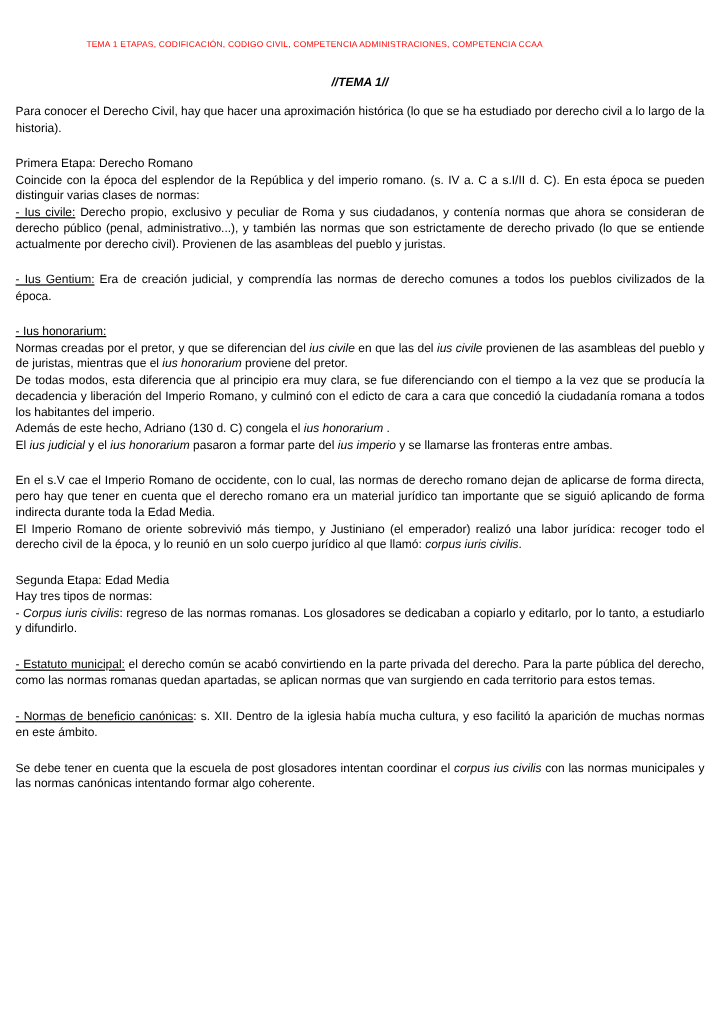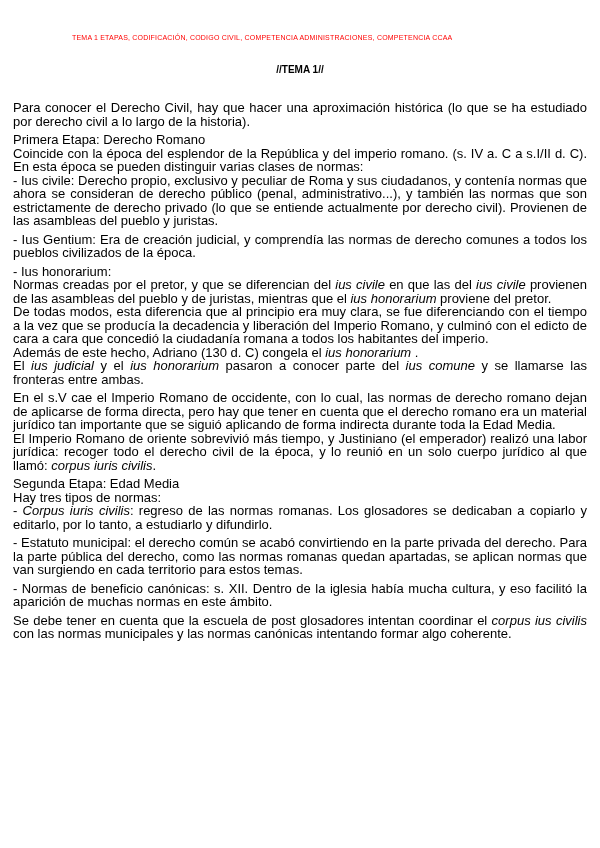--- a/index.html
+++ b/index.html
@@ -24,50 +24,51 @@
     letter-spacing: 0.2px;
     padding-left: 59px;
     margin-bottom: 21px;
     font-weight: normal;
   }
   .doc-title {
     text-align: center;
     font-size: 10px;
     line-height: 13px;
     font-weight: bold;
-    margin-bottom: 25px;
+    margin-bottom: 11px;
+    font-style: italic;
   }
   .doc-body p.para {
-    font-size: 13px;
+    font-size: 10px;
     line-height: 13.5px;
     text-align: justify;
   }
   .doc-body p.para.gap {
-    margin-top: 5px;
+    margin-top: 16px;
   }
-  .st-u { }
+  .st-u { text-decoration: underline; }
   .st-i { font-style: italic; }
 </style>
 </head>
 <body>
 
 <div class="page">
   <div class="doc-header" style="color: rgb(255, 0, 0);">TEMA 1 ETAPAS, CODIFICACIÓN, CODIGO CIVIL, COMPETENCIA ADMINISTRACIONES, COMPETENCIA CCAA</div>
   <h1 class="doc-title">//TEMA 1//</h1>
   <div class="doc-body">
       <p class="para"><span>Para conocer el Derecho Civil, hay que hacer una aproximación histórica (lo que se ha estudiado por derecho civil a lo largo de la historia).</span></p>
       <p class="para gap"><span>Primera Etapa: Derecho Romano</span></p>
       <p class="para"><span>Coincide con la época del esplendor de la República y del imperio romano. (s. IV a. C a s.I/II d. C). En esta época se pueden distinguir varias clases de normas:</span></p>
       <p class="para"><span class="st-u">- Ius civile:</span><span> Derecho propio, exclusivo y peculiar de Roma y sus ciudadanos, y contenía normas que ahora se consideran de derecho público (penal, administrativo...), y también las normas que son estrictamente de derecho privado (lo que se entiende actualmente por derecho civil). Provienen de las asambleas del pueblo y juristas.</span></p>
       <p class="para gap"><span class="st-u">- Ius Gentium:</span><span> Era de creación judicial, y comprendía las normas de derecho comunes a todos los pueblos civilizados de la época.</span></p>
       <p class="para gap"><span class="st-u">- Ius honorarium:</span></p>
       <p class="para"><span>Normas creadas por el pretor, y que se diferencian del </span><span class="st-i">ius civile</span><span> en que las del </span><span class="st-i">ius civile</span><span> provienen de las asambleas del pueblo y de juristas, mientras que el </span><span class="st-i">ius honorarium</span><span> proviene del pretor.</span></p>
       <p class="para"><span>De todas modos, esta diferencia que al principio era muy clara, se fue diferenciando con el tiempo a la vez que se producía la decadencia y liberación del Imperio Romano, y culminó con el edicto de cara a cara que concedió la ciudadanía romana a todos los habitantes del imperio.</span></p>
       <p class="para"><span>Además de este hecho, Adriano (130 d. C) congela el </span><span class="st-i">ius honorarium</span><span> .</span></p>
-      <p class="para"><span>El </span><span class="st-i">ius judicial</span><span> y el </span><span class="st-i">ius honorarium</span><span> pasaron a conocer parte del </span><span class="st-i">ius comune</span><span> y se llamarse las fronteras entre ambas.</span></p>
+      <p class="para"><span>El </span><span class="st-i">ius judicial</span><span> y el </span><span class="st-i">ius honorarium</span><span> pasaron a formar parte del </span><span class="st-i">ius imperio</span><span> y se llamarse las fronteras entre ambas.</span></p>
       <p class="para gap"><span>En el s.V cae el Imperio Romano de occidente, con lo cual, las normas de derecho romano dejan de aplicarse de forma directa, pero hay que tener en cuenta que el derecho romano era un material jurídico tan importante que se siguió aplicando de forma indirecta durante toda la Edad Media.</span></p>
       <p class="para"><span>El Imperio Romano de oriente sobrevivió más tiempo, y Justiniano (el emperador) realizó una labor jurídica: recoger todo el derecho civil de la época, y lo reunió en un solo cuerpo jurídico al que llamó: </span><span class="st-i">corpus iuris civilis</span><span>.</span></p>
       <p class="para gap"><span>Segunda Etapa: Edad Media</span></p>
       <p class="para"><span>Hay tres tipos de normas:</span></p>
       <p class="para"><span>- </span><span class="st-i">Corpus iuris civilis</span><span>: regreso de las normas romanas. Los glosadores se dedicaban a copiarlo y editarlo, por lo tanto, a estudiarlo y difundirlo.</span></p>
       <p class="para gap"><span class="st-u">- Estatuto municipal:</span><span> el derecho común se acabó convirtiendo en la parte privada del derecho. Para la parte pública del derecho, como las normas romanas quedan apartadas, se aplican normas que van surgiendo en cada territorio para estos temas.</span></p>
       <p class="para gap"><span class="st-u">- Normas de beneficio canónicas</span><span>: s. XII. Dentro de la iglesia había mucha cultura, y eso facilitó la aparición de muchas normas en este ámbito.</span></p>
       <p class="para gap"><span>Se debe tener en cuenta que la escuela de post glosadores intentan coordinar el </span><span class="st-i">corpus ius civilis</span><span> con las normas municipales y las normas canónicas intentando formar algo coherente.</span></p>
     </div>
 </div>

